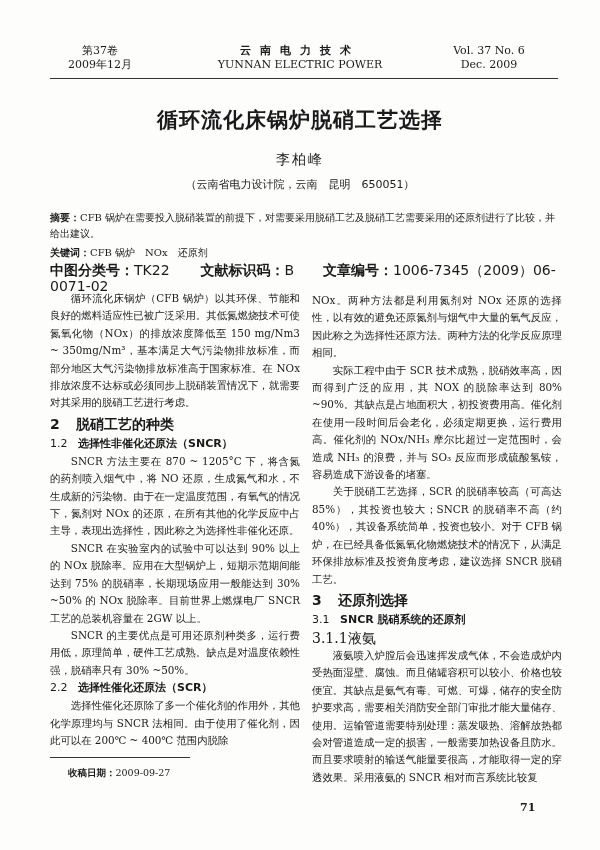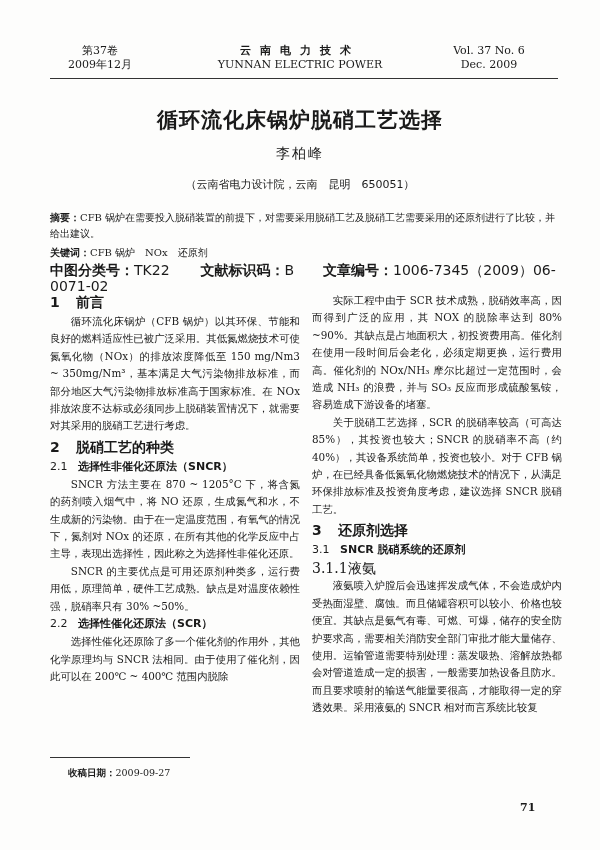--- a/index.html
+++ b/index.html
@@ -8,21 +8,21 @@
     font-family: "DejaVu Serif", "Liberation Serif", serif; color:#1a1a1a;
   }
   .abs { position:absolute; }
   .hdr-left, .hdr-right { font-size:11px; line-height:14px; text-align:center; }
   .hdr-left { left:55px; top:44px; width:90px; }
   .hdr-right { left:444px; top:44px; width:90px; }
   .hdr-center { left:180px; top:44px; width:240px; text-align:center; font-size:11px; line-height:14px; }
   .hdr-center .cn { letter-spacing:9px; font-family:"DejaVu Sans", sans-serif; font-weight:bold; font-size:11px; }
   .hdr-rule { left:50px; top:78px; width:508px; height:0; border-top:1.5px solid #333; }
   .title { left:0; top:106px; width:600px; text-align:center; font-family:"DejaVu Sans", sans-serif; font-weight:bold; font-size:21px; letter-spacing:1px; }
-  .author { left:0; top:145px; width:600px; text-align:center; font-size:14px; letter-spacing:2px;font-family:Liberation Serif, serif; }
+  .author { left:0; top:151px; width:600px; text-align:center; font-size:14px; letter-spacing:2px;font-family:Liberation Serif, serif; }
   .affil { left:0; top:177px; width:600px; text-align:center; font-family:"DejaVu Sans", sans-serif; font-size:11px; }
   .meta { left:50px; width:510px; font-size:10px; line-height:16px; }
   .meta b { font-family:"DejaVu Sans", sans-serif; font-weight:bold; }
   .meta .sans { font-family:"DejaVu Sans", sans-serif; }
   .col { width:250px; font-size:10.4px; line-height:17.4px; text-align:justify; }
   .col p { margin:0; text-indent:2em; }
   .col .noind { text-indent:0; }
   .h1 { font-family:"DejaVu Sans", sans-serif; font-weight:bold; font-size:14px; line-height:20px; margin:2px 0 1px 0; }
   .h1 .num { display:inline-block; width:26px; }
   .h2 { font-family:"DejaVu Sans", sans-serif; font-weight:bold; font-size:11px; line-height:18px; }
@@ -63,45 +63,44 @@
 </div>
 <div class="abs meta sans" style="top:262px; font-size:14px;">
   <b>中图分类号：</b><span class="sans">TK22</span>
   <span style="display:inline-block;width:22px"></span>
   <b>文献标识码：</b><span class="sans">B</span>
   <span style="display:inline-block;width:20px"></span>
   <b>文章编号：</b><span class="sans">1006-7345（2009）06-0071-02</span>
 </div>
 
 <div class="abs col" style="left:50px; top:290px;">
-  <div class="h1">
-    <span class="num">1</span><span>前言</span>
-  </div>
   <p>循环流化床锅炉（CFB 锅炉）以其环保、节能和良好的燃料适应性已被广泛采用。其低氮燃烧技术可使氮氧化物（NOx）的排放浓度降低至 150 mg/Nm3 ~ 350mg/Nm³，基本满足大气污染物排放标准，而部分地区大气污染物排放标准高于国家标准。在 NOx 排放浓度不达标或必须同步上脱硝装置情况下，就需要对其采用的脱硝工艺进行考虑。</p>
 
   <div class="h1">
     <span class="num">2</span><span>脱硝工艺的种类</span>
   </div>
   <div class="h2">
-    <span class="num">2.1</span><span>选择性非催化还原法（SNCR）</span>
+    <span class="num">1.2</span><span>选择性非催化还原法（SNCR）</span>
   </div>
   <p>SNCR 方法主要在 870 ~ 1205°C 下，将含氮的药剂喷入烟气中，将 NO 还原，生成氮气和水，不生成新的污染物。由于在一定温度范围，有氧气的情况下，氮剂对 NOx 的还原，在所有其他的化学反应中占主导，表现出选择性，因此称之为选择性非催化还原。</p>
+  <p>SNCR 在实验室内的试验中可以达到 90% 以上的 NOx 脱除率。应用在大型锅炉上，短期示范期间能达到 75% 的脱硝率，长期现场应用一般能达到 30% ~50% 的 NOx 脱除率。目前世界上燃煤电厂 SNCR 工艺的总装机容量在 2GW 以上。</p>
   <p>SNCR 的主要优点是可用还原剂种类多，运行费用低，原理简单，硬件工艺成熟。缺点是对温度依赖性强，脱硝率只有 30% ~50%。</p>
   <div class="h2">
     <span class="num">2.2</span><span>选择性催化还原法（SCR）</span>
   </div>
   <p>选择性催化还原除了多一个催化剂的作用外，其他化学原理均与 SNCR 法相同。由于使用了催化剂，因此可以在 200℃ ~ 400℃ 范围内脱除</p>
 </div>
 
 <div class="abs foot-rule"></div>
 <div class="abs footnote">
   <b>收稿日期：</b><span>2009-09-27</span>
 </div>
 
 <div class="abs col" style="left:312px; top:292px;">
+  <p class="noind">NOx。两种方法都是利用氮剂对 NOx 还原的选择性，以有效的避免还原氮剂与烟气中大量的氧气反应，因此称之为选择性还原方法。两种方法的化学反应原理相同。</p>
   <p>实际工程中由于 SCR 技术成熟，脱硝效率高，因而得到广泛的应用，其 NOX 的脱除率达到 80% ~90%。其缺点是占地面积大，初投资费用高。催化剂在使用一段时间后会老化，必须定期更换，运行费用高。催化剂的 NOx/NH₃ 摩尔比超过一定范围时，会造成 NH₃ 的浪费，并与 SO₃ 反应而形成硫酸氢铵，容易造成下游设备的堵塞。</p>
   <p>关于脱硝工艺选择，SCR 的脱硝率较高（可高达 85%），其投资也较大；SNCR 的脱硝率不高（约 40%），其设备系统简单，投资也较小。对于 CFB 锅炉，在已经具备低氮氧化物燃烧技术的情况下，从满足环保排放标准及投资角度考虑，建议选择 SNCR 脱硝工艺。</p>
   <div class="h1">
     <span class="num">3</span><span>还原剂选择</span>
   </div>
   <div class="h2">
     <span class="num">3.1</span><span>SNCR 脱硝系统的还原剂</span>
   </div>
   <div class="h3">
     <span class="num">3.1.1</span><span>液氨</span>

